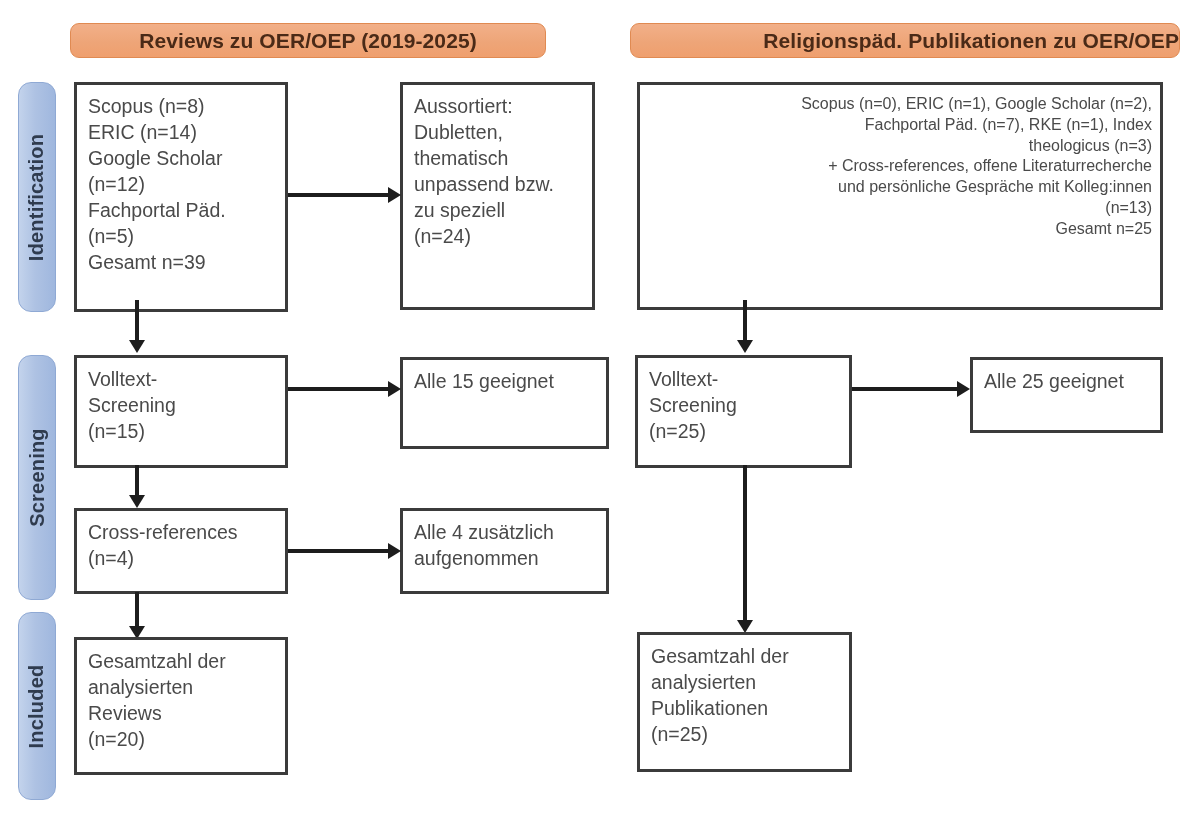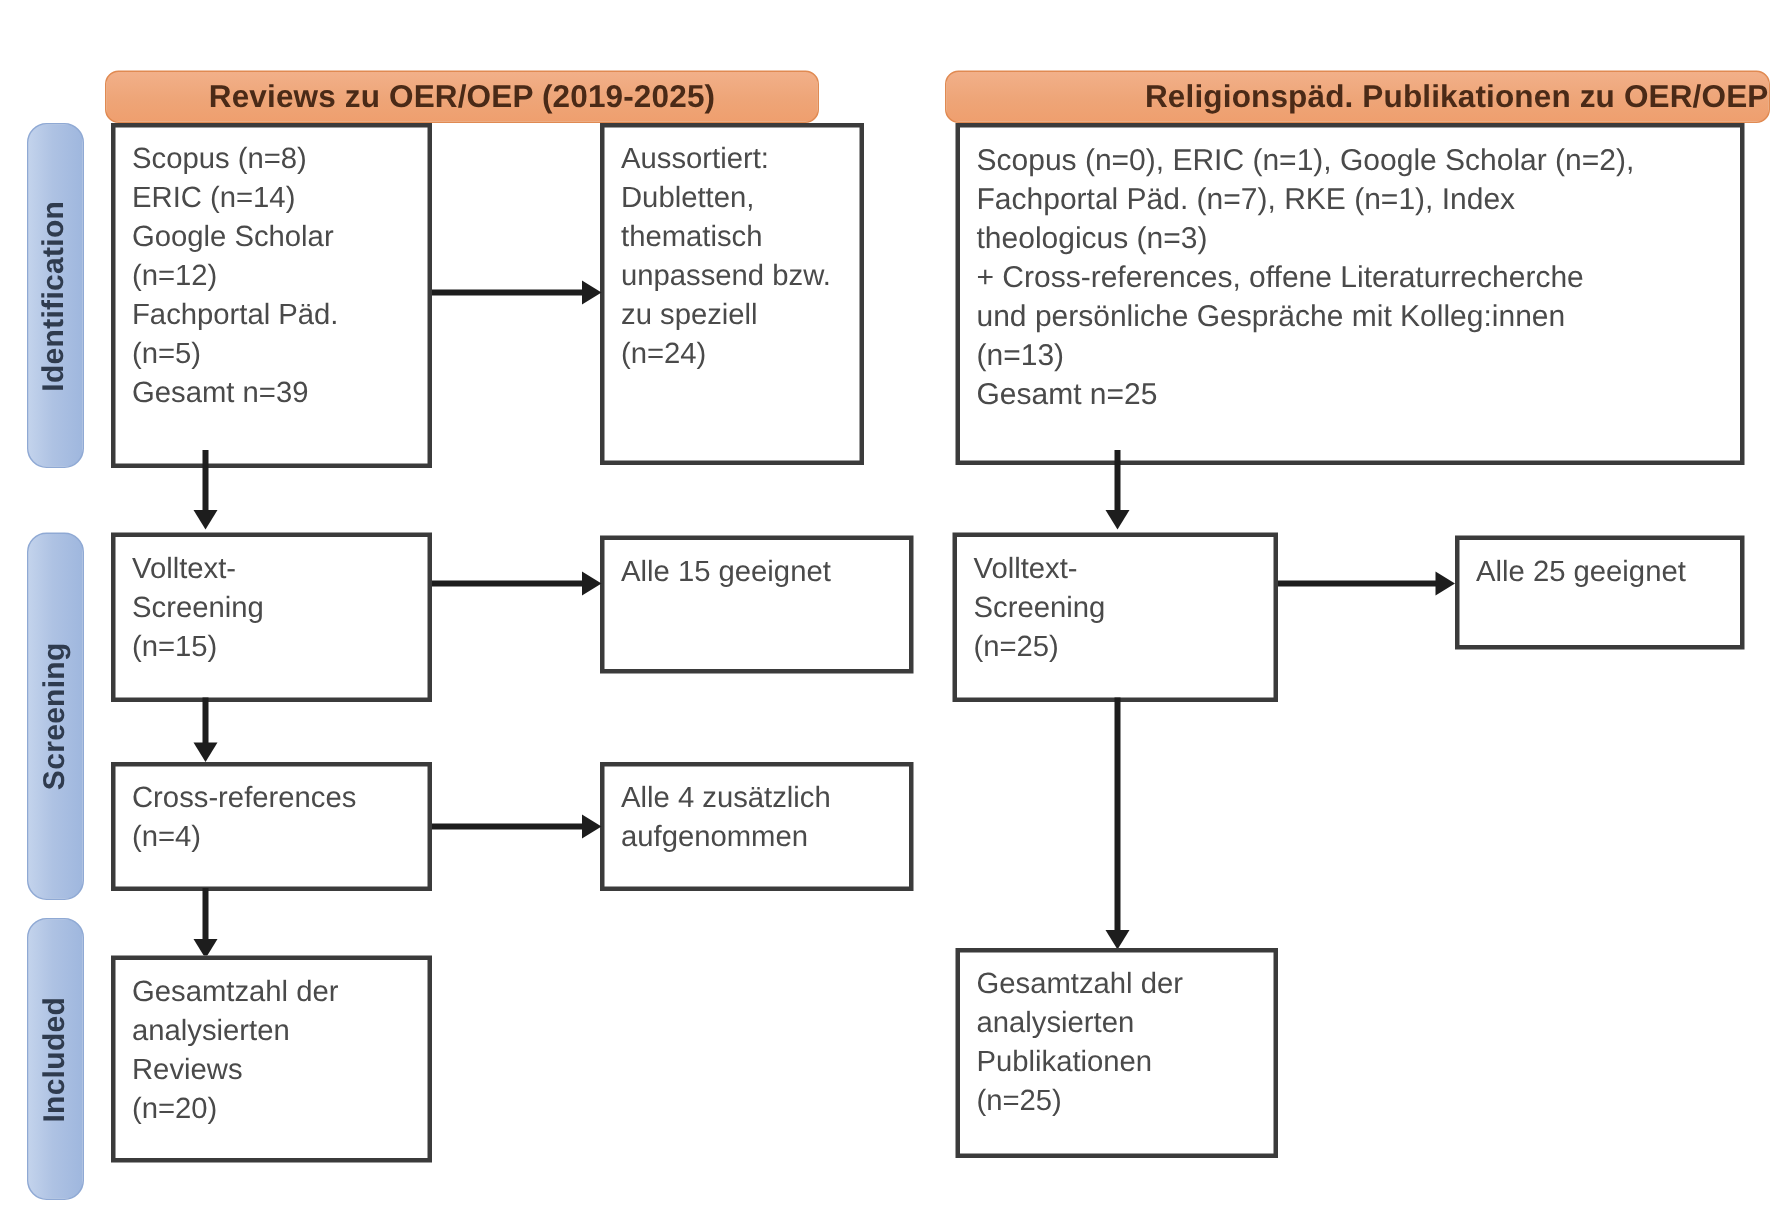--- a/index.html
+++ b/index.html
@@ -28,21 +28,20 @@
     border: 1px solid #e08a52;
     border-radius: 9px;
     display: flex;
     align-items: center;
     justify-content: center;
     color: #4a2a17;
     font-weight: bold;
     font-size: 21px;
     letter-spacing: 0.1px;
     white-space: nowrap;
-    margin-top: 24px;
   }
 
   
   .stage-label {
     position: absolute;
     box-sizing: border-box;
     background: linear-gradient(to right, #c3d3ec 0%, #aec2e3 45%, #9fb7de 100%);
     border: 1px solid #8fa9d4;
     border-radius: 13px;
     display: flex;
@@ -64,22 +63,23 @@
     box-sizing: border-box;
     background: #ffffff;
     border: 3px solid #3b3b3b;
     padding: 9px 8px 6px 11px;
     font-size: 19.5px;
     line-height: 1.33;
     color: #4a4a4a;
     overflow: hidden;
   }
   .node.wide {
-    font-size: 20px;
+    font-size: 16px;
     line-height: 1.3;
+    text-align: right;
   }
   .node .line { display: block; white-space: nowrap; }
 
   
   .conn-v, .conn-h {
     position: absolute;
     background: #1d1d1d;
   }
   .conn-v { width: 4px; }
   .conn-h { height: 4px; }
@@ -128,21 +128,21 @@
   <div class="node" style="left:74px; top:82px; width:214px; height:230px;">
     <span class="line">Scopus (n=8)</span>
     <span class="line">ERIC (n=14)</span>
     <span class="line">Google Scholar</span>
     <span class="line">(n=12)</span>
     <span class="line">Fachportal Päd.</span>
     <span class="line">(n=5)</span>
     <span class="line">Gesamt n=39</span>
   </div>
 
-  <div class="node" style="left:400px; top:82px; width:176px; height:228px;">
+  <div class="node" style="left:400px; top:82px; width:195px; height:228px;">
     <span class="line">Aussortiert:</span>
     <span class="line">Dubletten,</span>
     <span class="line">thematisch</span>
     <span class="line">unpassend bzw.</span>
     <span class="line">zu speziell</span>
     <span class="line">(n=24)</span>
   </div>
 
   <div class="conn-h" style="left:288px; top:193px; width:102px;"></div>
   <div class="arrow-right" style="left:388px; top:187px;"></div>

